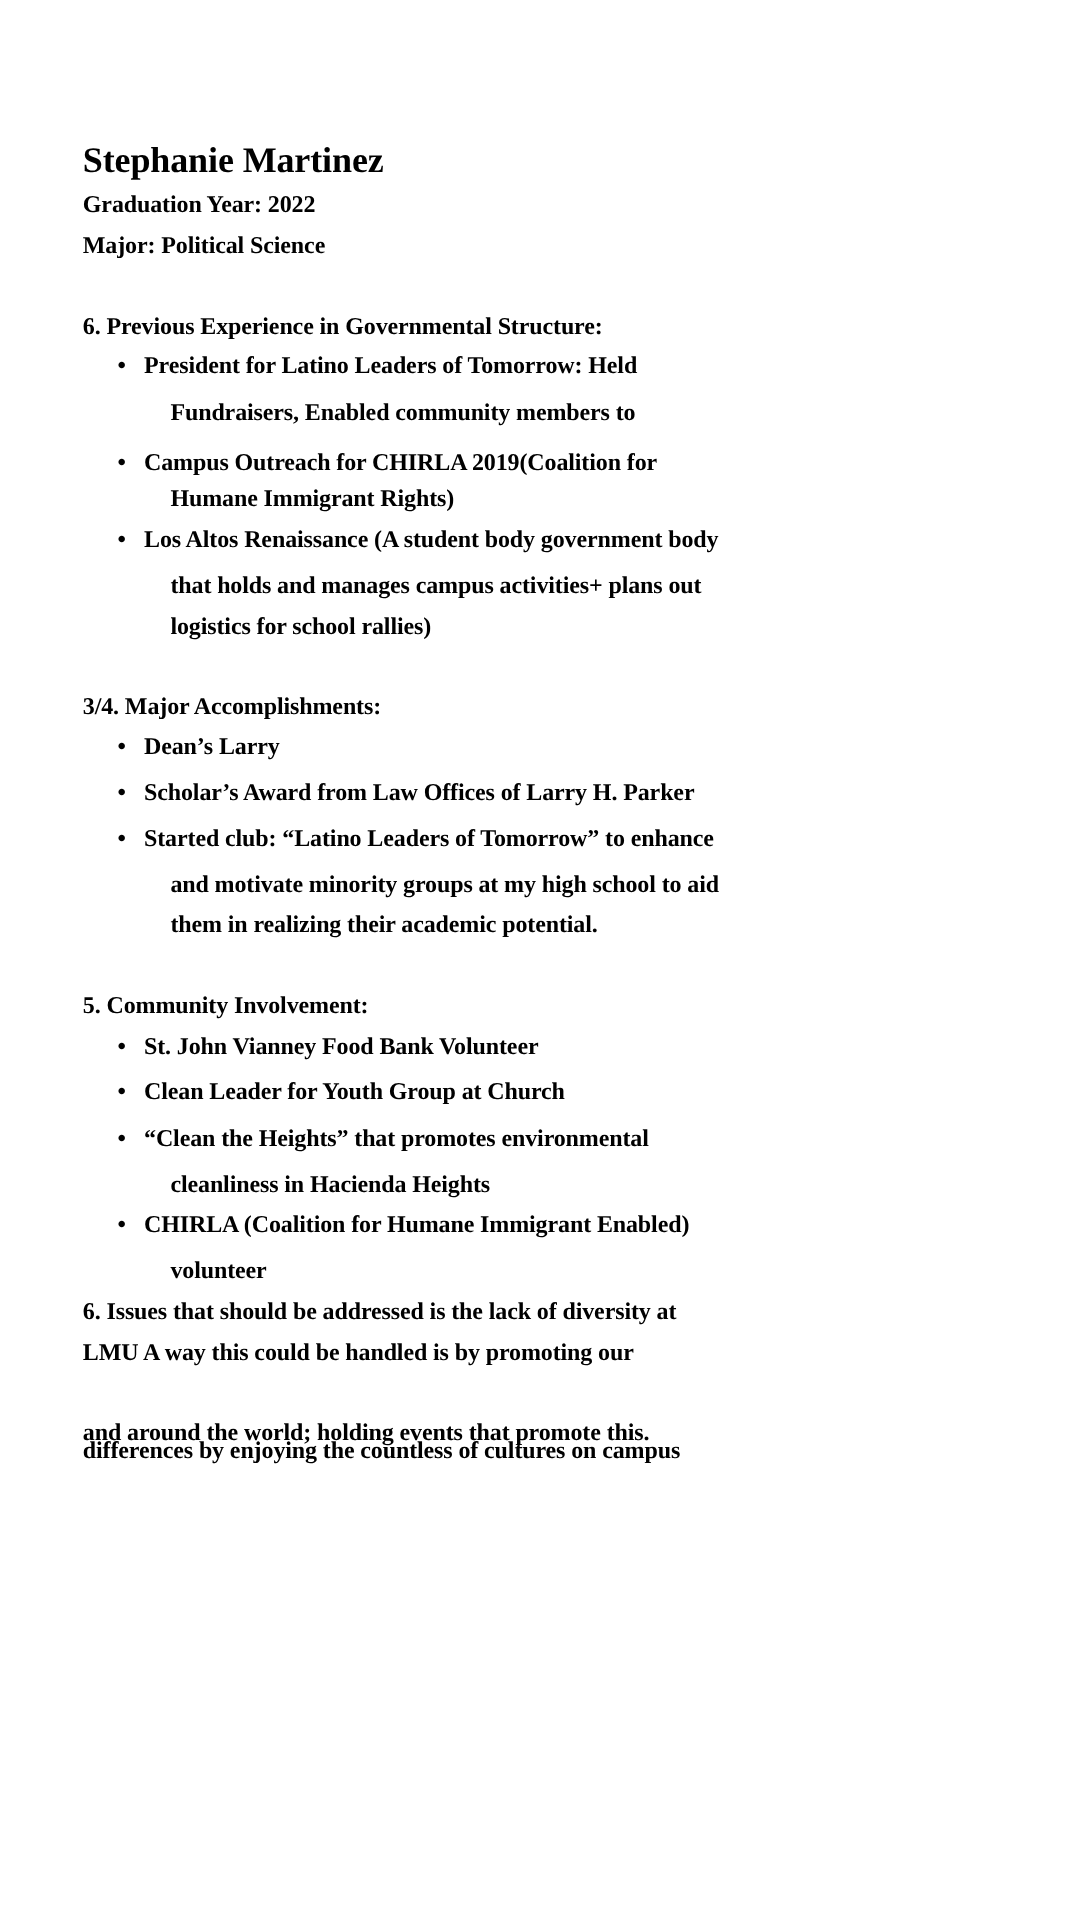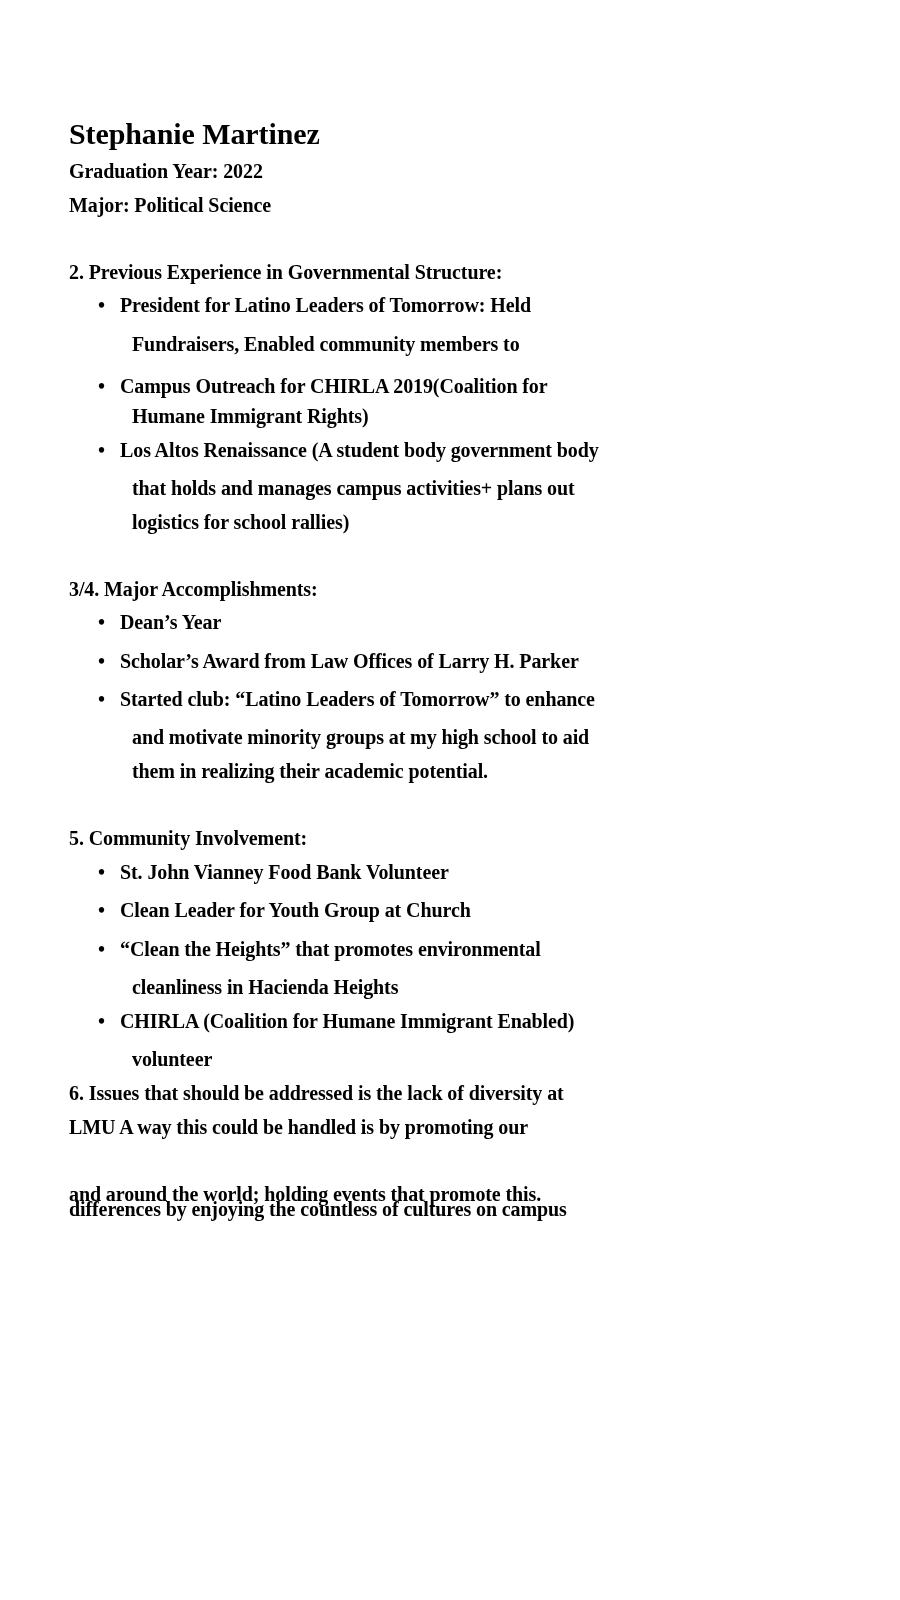--- a/index.html
+++ b/index.html
@@ -3,41 +3,41 @@
   <meta charset="utf-8">
   <style>
     html, body { margin: 0; padding: 0; background: #ffffff; }
     body { width: 900px; height: 1600px; position: relative; overflow: hidden;
            font-family: "Liberation Serif", "DejaVu Serif", serif; color: #000; font-weight: bold; }
     .ln { position: absolute; white-space: nowrap; font-size: 20px; line-height: 30px; letter-spacing: -0.1px; }
     .name { font-size: 30px; line-height: 34px; }
     .l0 { left: 69px; text-align: right; }
     .bul { left: 98px; }
     .bul .dot { display: inline-block; width: 22px; }
-    .cont { left: 132px; }
+    .cont { left: 142px; }
   </style>
 </head>
 <body>
 
 <div>
   <div class="ln l0 name" style="top:117px">Stephanie Martinez</div>
   <div class="ln l0" style="top:156px">Graduation Year: 2022</div>
   <div class="ln l0" style="top:190px">Major: Political Science</div>
 
-  <div class="ln l0" style="top:257px">2. Previous Experience in Governmental Structure:</div>
+  <div class="ln l0" style="top:257px">6. Previous Experience in Governmental Structure:</div>
   <div class="ln bul" style="top:290px"><span class="dot">•</span><span>President for Latino Leaders of Tomorrow: Held</span></div>
   <div class="ln cont" style="top:329px">Fundraisers, Enabled community members to</div>
   <div class="ln bul" style="top:371px"><span class="dot">•</span><span>Campus Outreach for CHIRLA 2019(Coalition for</span></div>
   <div class="ln cont" style="top:401px">Humane Immigrant Rights)</div>
   <div class="ln bul" style="top:435px"><span class="dot">•</span><span>Los Altos Renaissance (A student body government body</span></div>
   <div class="ln cont" style="top:473px">that holds and manages campus activities+ plans out</div>
   <div class="ln cont" style="top:507px">logistics for school rallies)</div>
 
   <div class="ln l0" style="top:574px">3/4. Major Accomplishments:</div>
-  <div class="ln bul" style="top:607px"><span class="dot">•</span><span>Dean’s Year</span></div>
+  <div class="ln bul" style="top:607px"><span class="dot">•</span><span>Dean’s Larry</span></div>
   <div class="ln bul" style="top:646px"><span class="dot">•</span><span>Scholar’s Award from Law Offices of Larry H. Parker</span></div>
   <div class="ln bul" style="top:684px"><span class="dot">•</span><span>Started club: “Latino Leaders of Tomorrow” to enhance</span></div>
   <div class="ln cont" style="top:722px">and motivate minority groups at my high school to aid</div>
   <div class="ln cont" style="top:756px">them in realizing their academic potential.</div>
 
   <div class="ln l0" style="top:823px">5. Community Involvement:</div>
   <div class="ln bul" style="top:857px"><span class="dot">•</span><span>St. John Vianney Food Bank Volunteer</span></div>
   <div class="ln bul" style="top:895px"><span class="dot">•</span><span>Clean Leader for Youth Group at Church</span></div>
   <div class="ln bul" style="top:934px"><span class="dot">•</span><span>“Clean the Heights” that promotes environmental</span></div>
   <div class="ln cont" style="top:972px">cleanliness in Hacienda Heights</div>

